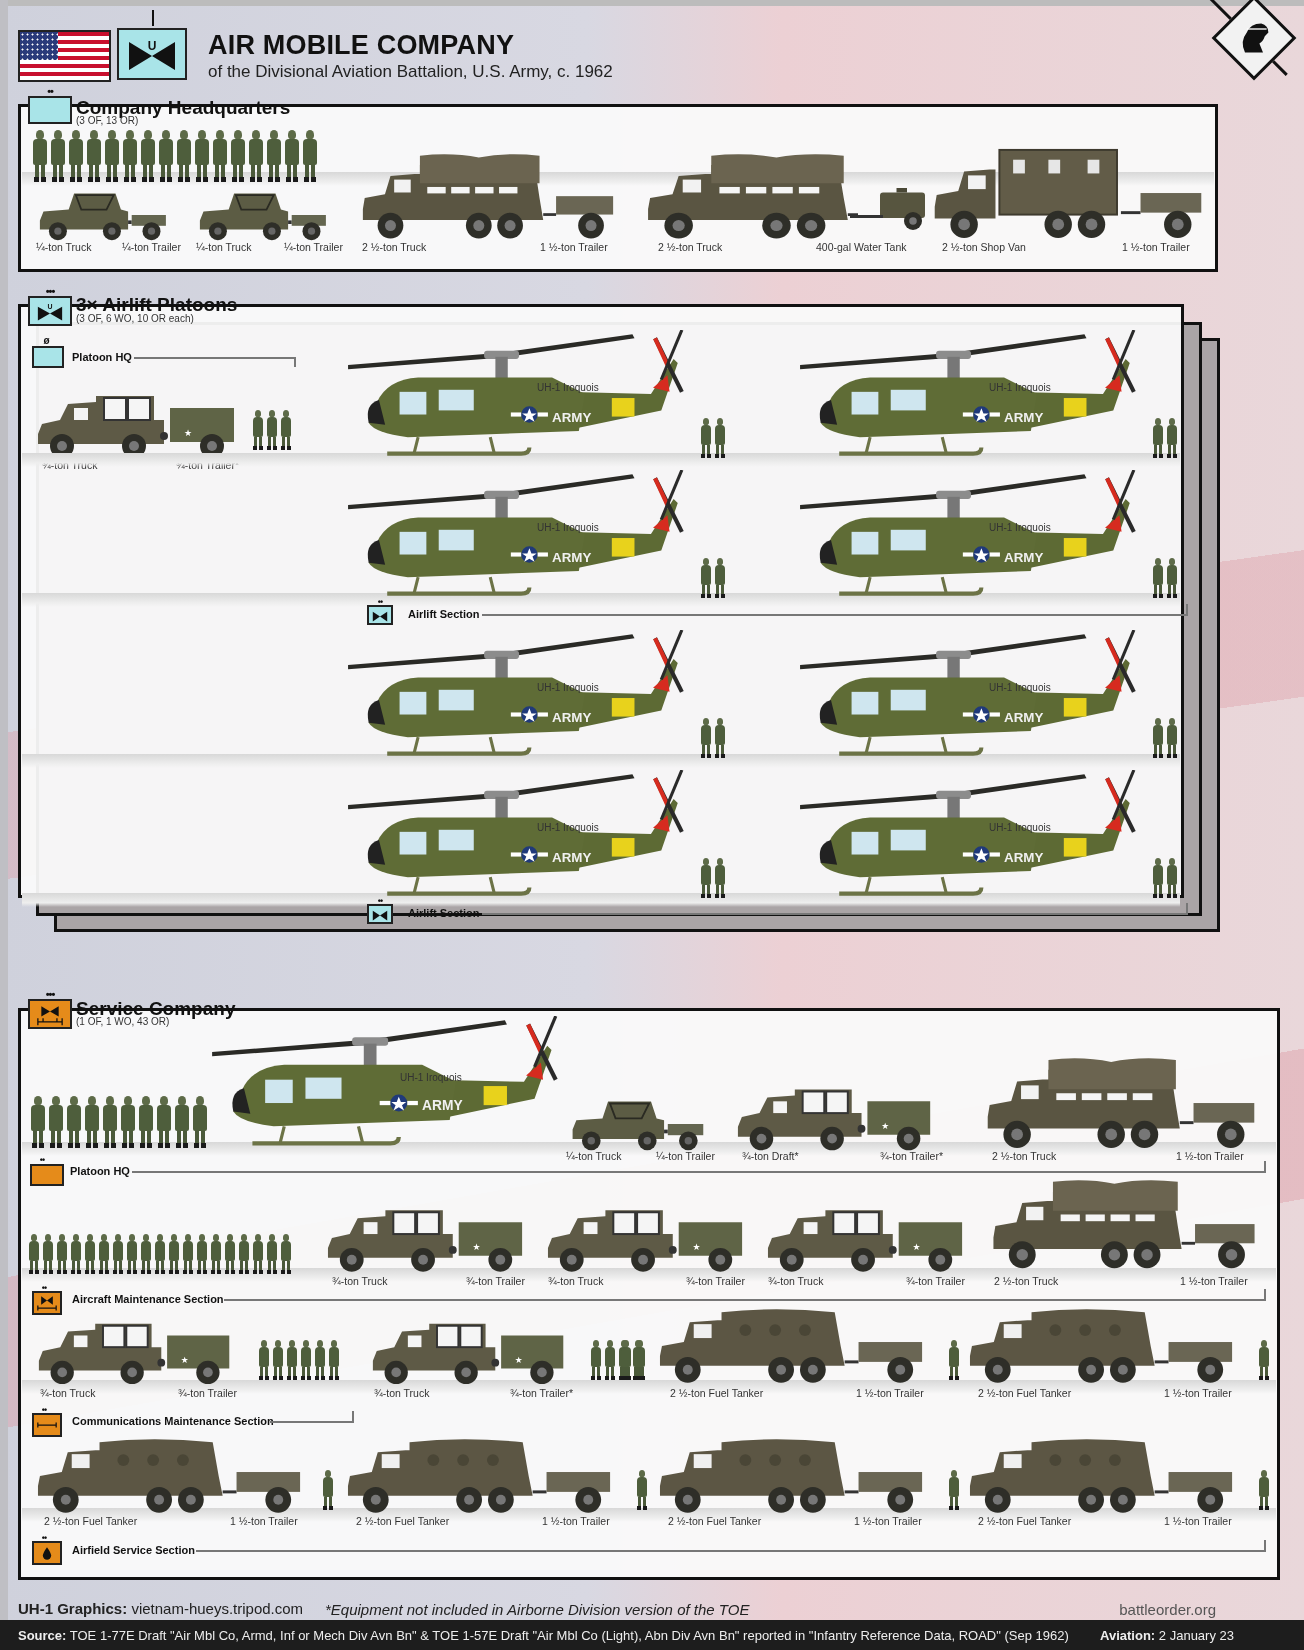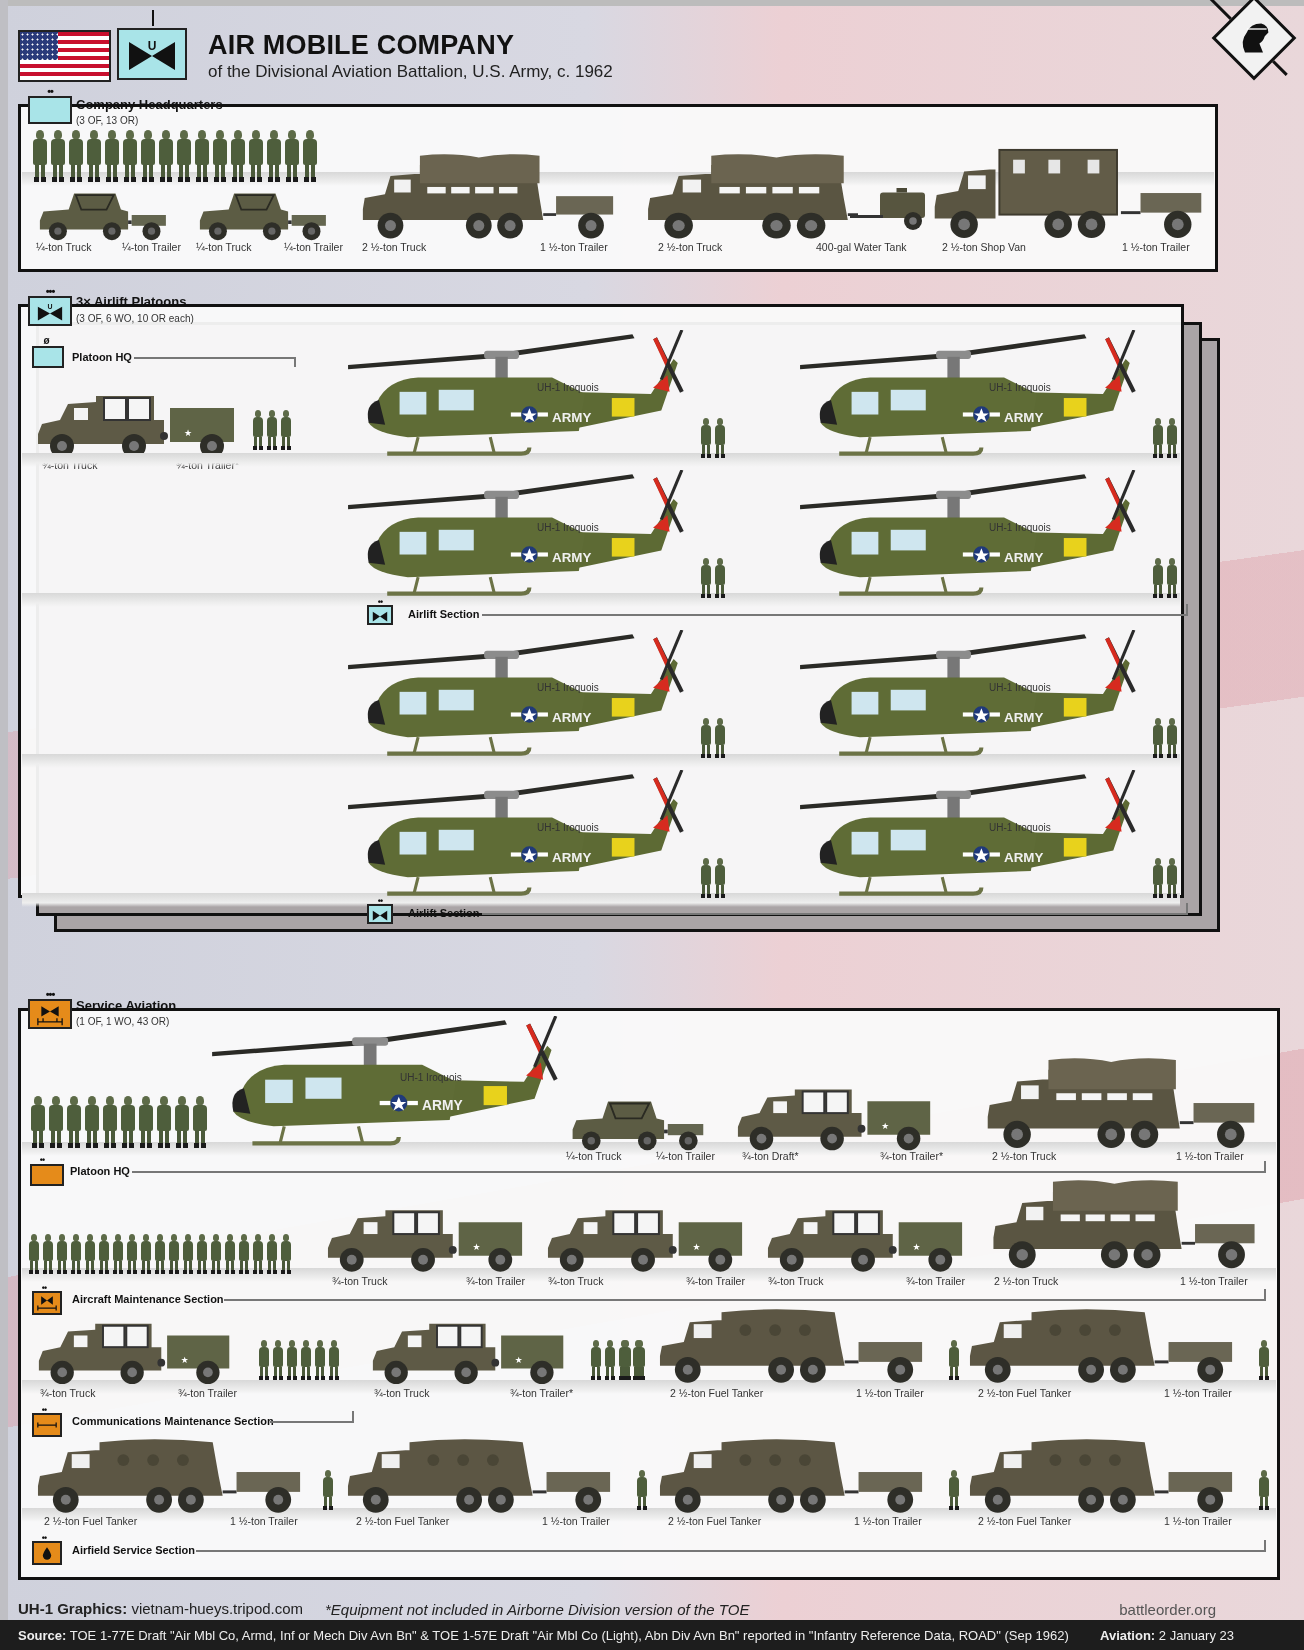--- a/index.html
+++ b/index.html
@@ -26,21 +26,21 @@
   .unit-sym svg { position:absolute; left:0; top:0; width:100%; height:100%; }
   .echelon { position:absolute; font-size:11px; line-height:8px; letter-spacing:-1px; color:#111; text-align:center; font-weight:bold; }
   .title { position:absolute; left:208px; top:30px; font-size:27px; font-weight:bold; letter-spacing:0.2px; color:#111; }
   .subtitle { position:absolute; left:208px; top:62px; font-size:17px; color:#222; }
   .logo { position:absolute; left:1224px; top:8px; width:60px; height:60px; transform:rotate(45deg); background:#f2f2f2; border:3px solid #111; }
   .logo-line { position:absolute; left:1210px; top:-4px; width:110px; height:3px; background:#111; transform-origin:0 0; transform:rotate(45deg); }
 
   
   .box { position:absolute; background:rgba(250,250,250,0.95); border:3px solid #111; }
   .shadow-box { position:absolute; border:3px solid #111; background:#aaa4a6; }
-  .sec-title { position:absolute; font-weight:bold; font-size:13px; color:#111; background:transparent; white-space:nowrap; }
+  .sec-title { position:absolute; font-weight:bold; font-size:19px; color:#111; background:transparent; white-space:nowrap; }
   .sec-sub { position:absolute; font-size:10px; color:#333; white-space:nowrap; }
 
   .ground { position:absolute; height:14px; background:linear-gradient(180deg,#d8d8d8,#eeeeee 70%, rgba(255,255,255,0)); }
 
   .label { position:absolute; font-size:10.5px; color:#333; white-space:nowrap; }
   .sub-title { position:absolute; font-size:11px; font-weight:bold; color:#111; white-space:nowrap; }
   .sub-rule { position:absolute; height:2px; background:#777; }
   .sub-rule-end { position:absolute; width:2px; background:#777; }
 
   
@@ -620,21 +620,21 @@
 <div class="sub-rule-end" style="left:1186px;top:903px;height:12px"></div>
 
 <div class="box" style="left:18px;top:1008px;width:1262px;height:572px"></div>
 <div class="echelon" style="left:38px;top:990px;width:24px">•••</div>
 <div class="unit-sym orange" style="left:28px;top:999px;width:44px;height:30px">
   <svg viewBox="0 0 44 30">
       <path d="M12 6 L22 12 L12 18 Z M32 6 L22 12 L32 18 Z" fill="#111"></path>
       <path d="M8 24 L14 24 L14 20 M8 20 L8 28 M36 24 L30 24 L30 20 M36 20 L36 28 M14 24 L30 24" stroke="#111" stroke-width="1.5" fill="none"></path>
     </svg>
 </div>
-<div class="sec-title" style="left:76px;top:998px">Service Aviation</div>
+<div class="sec-title" style="left:76px;top:998px">Service Company</div>
 <div class="sec-sub" style="left:76px;top:1016px">(1 OF, 1 WO, 43 OR)</div>
 
 <div class="ground" style="left:22px;top:1142px;width:1254px"></div>
 <div class="people" id="svchq-people" style="left:30px;top:1096px">
     <div class="person">
       <div class="head"></div>
       <div class="body"></div>
       <div class="legs"></div>
       <div class="boots"></div>
     </div>

